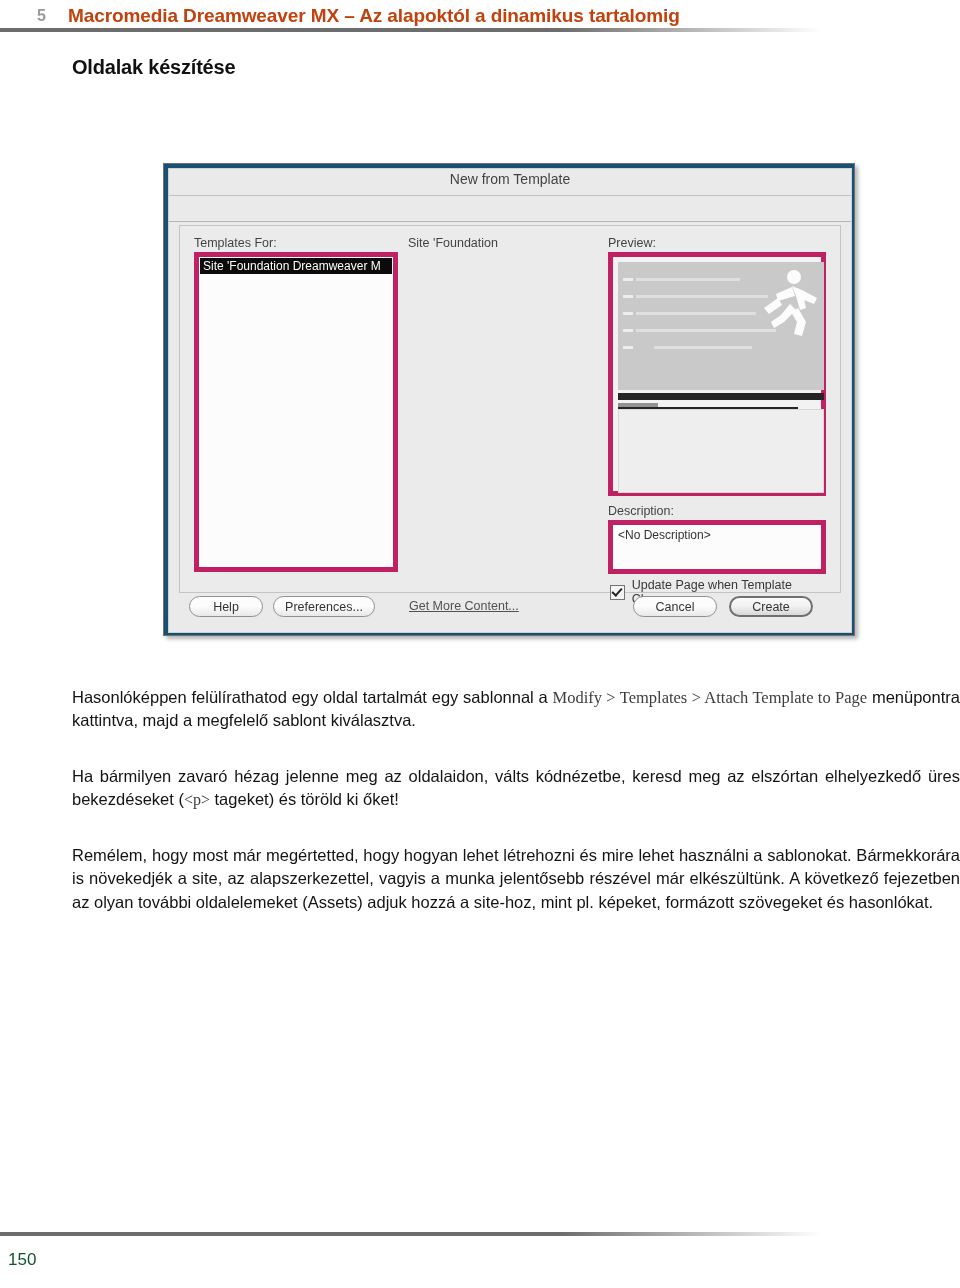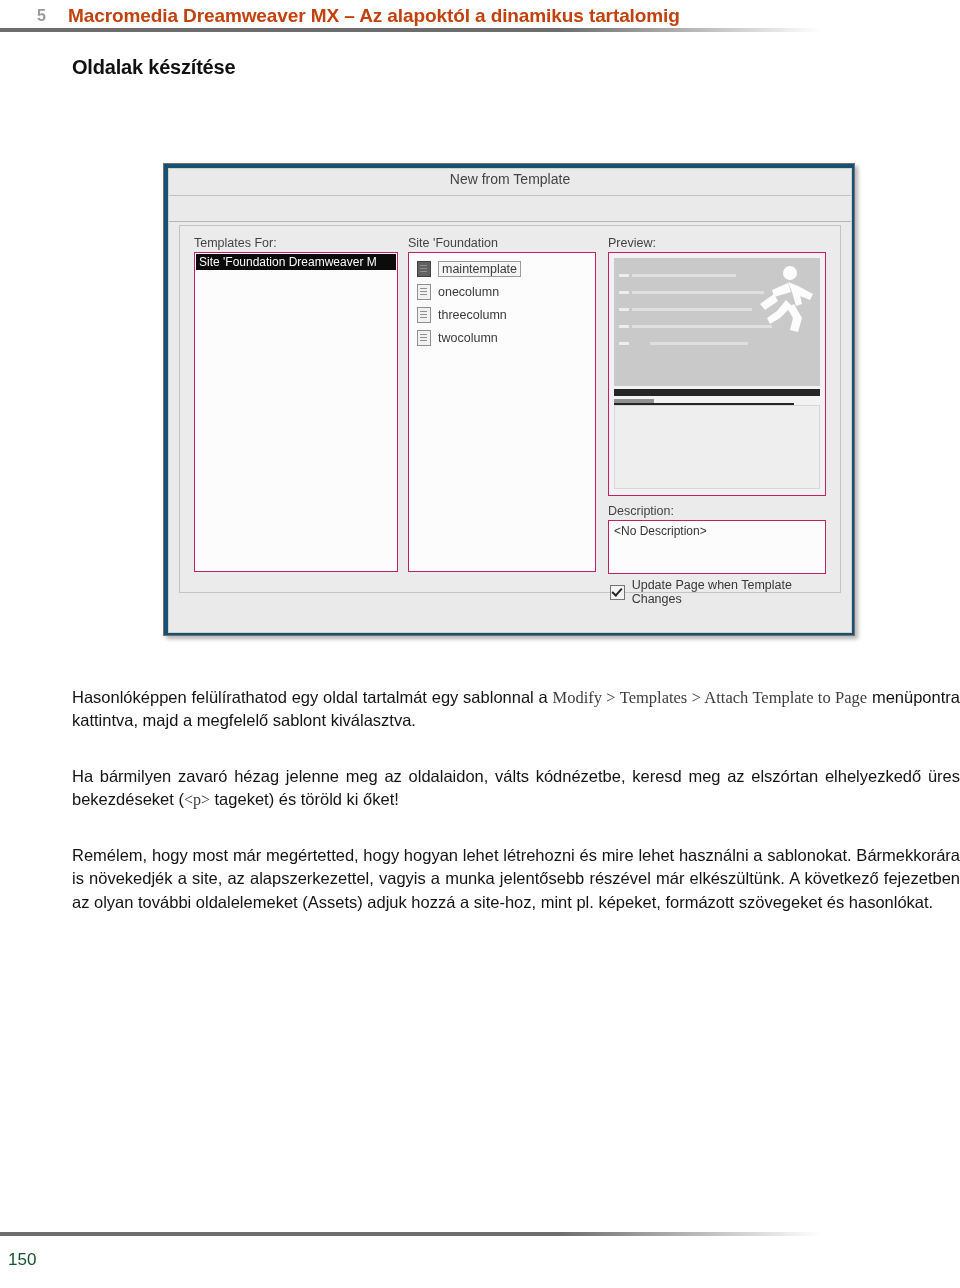--- a/index.html
+++ b/index.html
@@ -190,21 +190,21 @@
 
   .col-label {
     position: absolute;
     font-size: 12.5px;
     color: #3b3b3b;
   }
 
   .listbox {
     position: absolute;
     background: #ffffff;
-    border: 1px solid #be185d;
+    border: 5px solid #be185d;
     box-sizing: border-box;
   }
 
   
   .lbl-templates-for { left: 14px; top: 10px; }
   .box-templates-for { left: 14px; top: 26px; width: 204px; height: 320px; }
   .sel-row {
     position: absolute;
     left: 1px; top: 1px; right: 1px;
     height: 16px;
@@ -418,38 +418,20 @@
     <div class="tabs-base"></div>
 
     <div class="panel">
 
       <div class="col-label lbl-templates-for">Templates For:</div>
       <div class="listbox box-templates-for">
         <div class="sel-row">Site 'Foundation Dreamweaver M</div>
       </div>
 
       <div class="col-label lbl-site">Site 'Foundation</div>
-      <div class="listbox box-site">
-        <div class="tpl-item selected" style="top:7px;">
-          <span class="tpl-ico"></span>
-          <span class="tpl-name">maintemplate</span>
-        </div>
-        <div class="tpl-item" style="top:30px;">
-          <span class="tpl-ico"></span>
-          <span class="tpl-name">onecolumn</span>
-        </div>
-        <div class="tpl-item" style="top:53px;">
-          <span class="tpl-ico"></span>
-          <span class="tpl-name">threecolumn</span>
-        </div>
-        <div class="tpl-item" style="top:76px;">
-          <span class="tpl-ico"></span>
-          <span class="tpl-name">twocolumn</span>
-        </div>
-      </div>
 
       <div class="col-label lbl-preview">Preview:</div>
       <div class="listbox box-preview">
         <div class="thumb">
           <div class="thumb-dash" style="top:16px;"></div>
           <div class="thumb-line" style="top:16px; width:104px;"></div>
           <div class="thumb-dash" style="top:33px;"></div>
           <div class="thumb-line" style="top:33px; width:132px;"></div>
           <div class="thumb-dash" style="top:50px;"></div>
           <div class="thumb-line" style="top:50px; width:120px;"></div>
@@ -478,20 +460,27 @@
       <div class="listbox box-description">
         <span class="desc-text">&lt;No Description&gt;</span>
       </div>
 
       <div class="chk-row">
         <span class="checkbox"></span>
         <span>Update Page when Template Changes</span>
       </div>
     </div>
 
+    <div class="btnrow">
+      <div class="pbtn help">Help</div>
+      <div class="pbtn prefs">Preferences...</div>
+      <div class="getmore">Get More Content...</div>
+      <div class="pbtn cancel">Cancel</div>
+      <div class="pbtn create">Create</div>
+    </div>
   </div>
 </div>
 
 <div class="content" style="top:686px;">
 
   <p class="body-par just" style="width:888px;"><span>Hasonlóképpen felülírathatod egy oldal tartalmát egy sablonnal a </span><span class="mono-ui">Modify &gt; Templates &gt; Attach Template to Page</span><span> menüpontra kattintva, majd a megfelelő sablont kiválasztva.</span></p>
 
   <div class="gap-lg"></div>
 
   <p class="body-par just" style="width:888px;"><span>Ha bármilyen zavaró hézag jelenne meg az oldalaidon, válts kódnézetbe, keresd meg az elszórtan elhelyezkedő üres bekezdéseket (</span><span class="code-tag">&lt;p&gt;</span><span> tageket) és töröld ki őket!</span></p>

